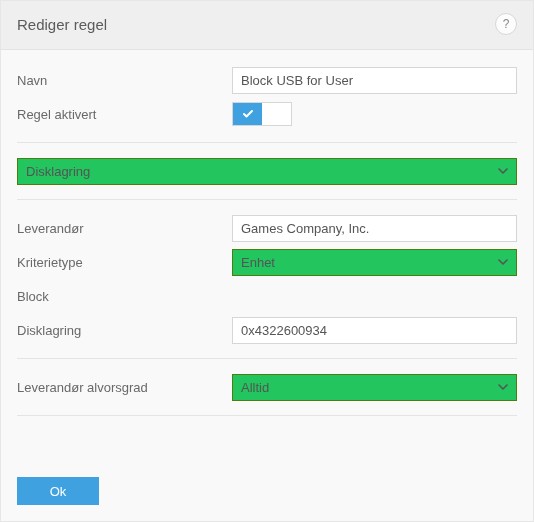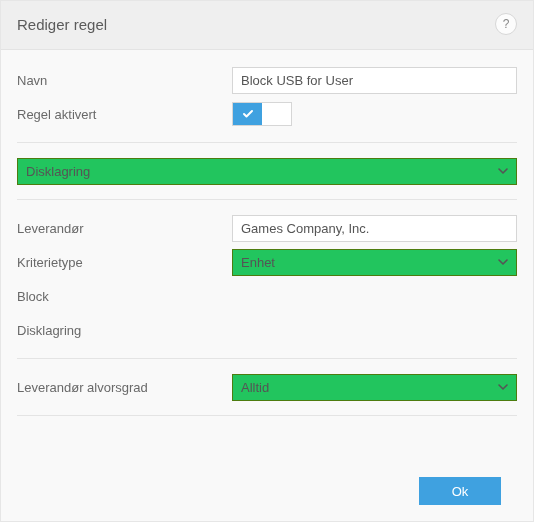--- a/index.html
+++ b/index.html
@@ -112,23 +112,22 @@
       justify-content: center;
     }
     .toggle-on svg { display: block; }
     .toggle-off { width: 50%; }
     .divider {
       height: 1px;
       background: #e4e4e4;
       margin: 12px 0;
     }
     .footer {
-      padding: 14px 32px 16px;
-      display: flex;
-      justify-content: flex-end;
+      padding: 14px 16px 16px;
+      display: flex;
     }
     .ok-btn {
       background: #3fa1e0;
       color: #fff;
       border: none;
       width: 82px;
       height: 28px;
       font-size: 13px;
       cursor: pointer;
     }
@@ -211,20 +210,23 @@
         </div>
       </div>
     </div>
 
     <div class="row">
       <div class="label">Block</div>
     </div>
 
     <div class="row">
       <div class="label">Disklagring</div>
+      <div class="control">
+        <input class="text-input" value="0x4322600934" style="">
+      </div>
     </div>
 
     <div class="divider"></div>
 
     <div class="row">
       <div class="label">Leverandør alvorsgrad</div>
       <div class="control">
         <div class="select-wrap">
           <div class="select">
             <span>Alltid</span>

